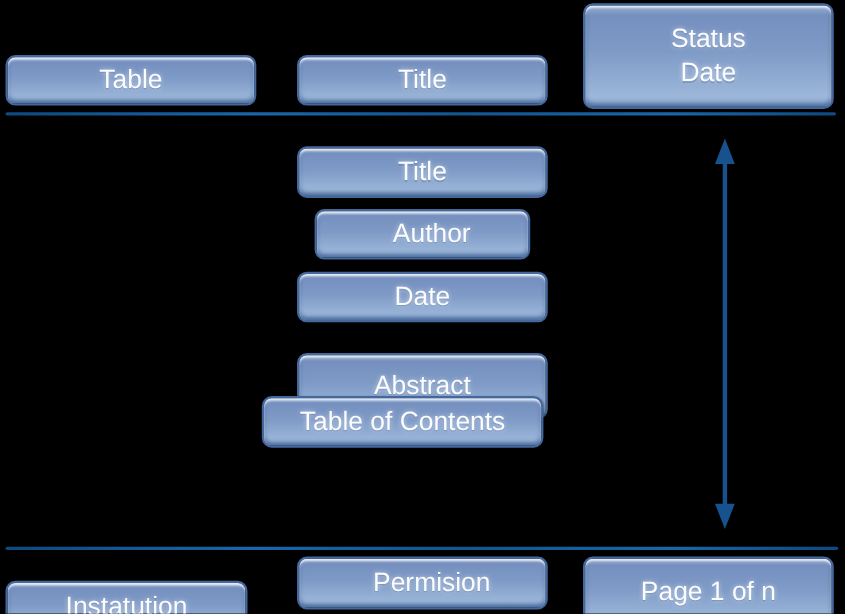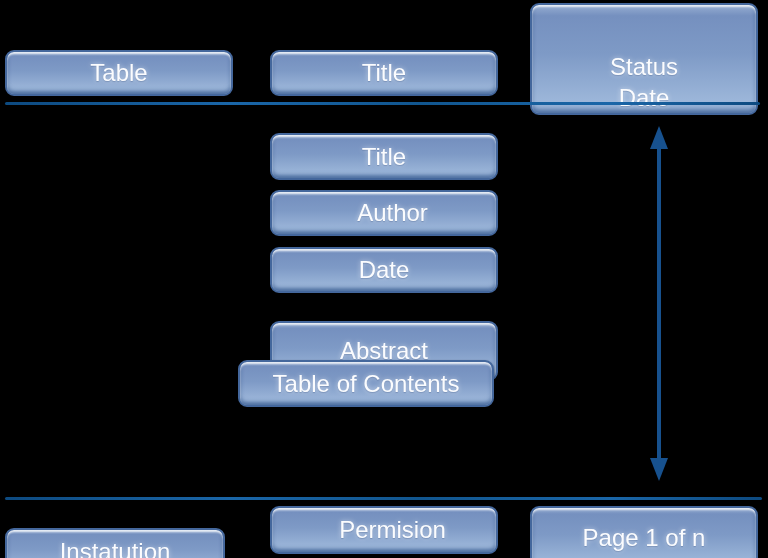--- a/index.html
+++ b/index.html
@@ -45,24 +45,24 @@
   }
   .rule {
     position: absolute;
     height: 3px;
     border-radius: 2px;
     background: linear-gradient(90deg, #0d4a80 0%, #1a66a8 30%, #11568f 55%, #1a66a8 80%, #0d4a80 100%);
   }
   
   #box-logo        { left: 5px;   top: 50px;  width: 228px; height: 46px; }
   #box-title-top   { left: 270px; top: 50px;  width: 228px; height: 46px; }
-  #box-status      { left: 530px; top: 3px;   width: 228px; height: 112px; justify-content: flex-end; }
+  #box-status      { left: 530px; top: 3px;   width: 228px; height: 96px; }
   #rule-top        { left: 5px;   top: 102px; width: 755px; }
   #box-title-mid   { left: 270px; top: 133px; width: 228px; height: 47px; }
-  #box-author      { left: 270px; top: 190px; width: 228px; height: 46px; padding-left: 17px; }
+  #box-author      { left: 286px; top: 190px; width: 196px; height: 46px; padding-left: 17px; }
   #box-date        { left: 270px; top: 247px; width: 228px; height: 46px; }
   #box-abstract    { left: 270px; top: 321px; width: 228px; height: 60px; }
   #box-toc         { left: 238px; top: 360px; width: 256px; height: 47px; }
   #rule-bottom     { left: 5px;   top: 497px; width: 757px; }
   #box-institution { left: 5px;   top: 528px; width: 220px; height: 48px; }
   #box-permission  { left: 270px; top: 506px; width: 228px; height: 48px; padding-left: 17px; }
   #box-page        { left: 530px; top: 506px; width: 228px; height: 64px; }
   #arrow-svg       { position: absolute; left: 0; top: 0; }
 </style>
 </head>

